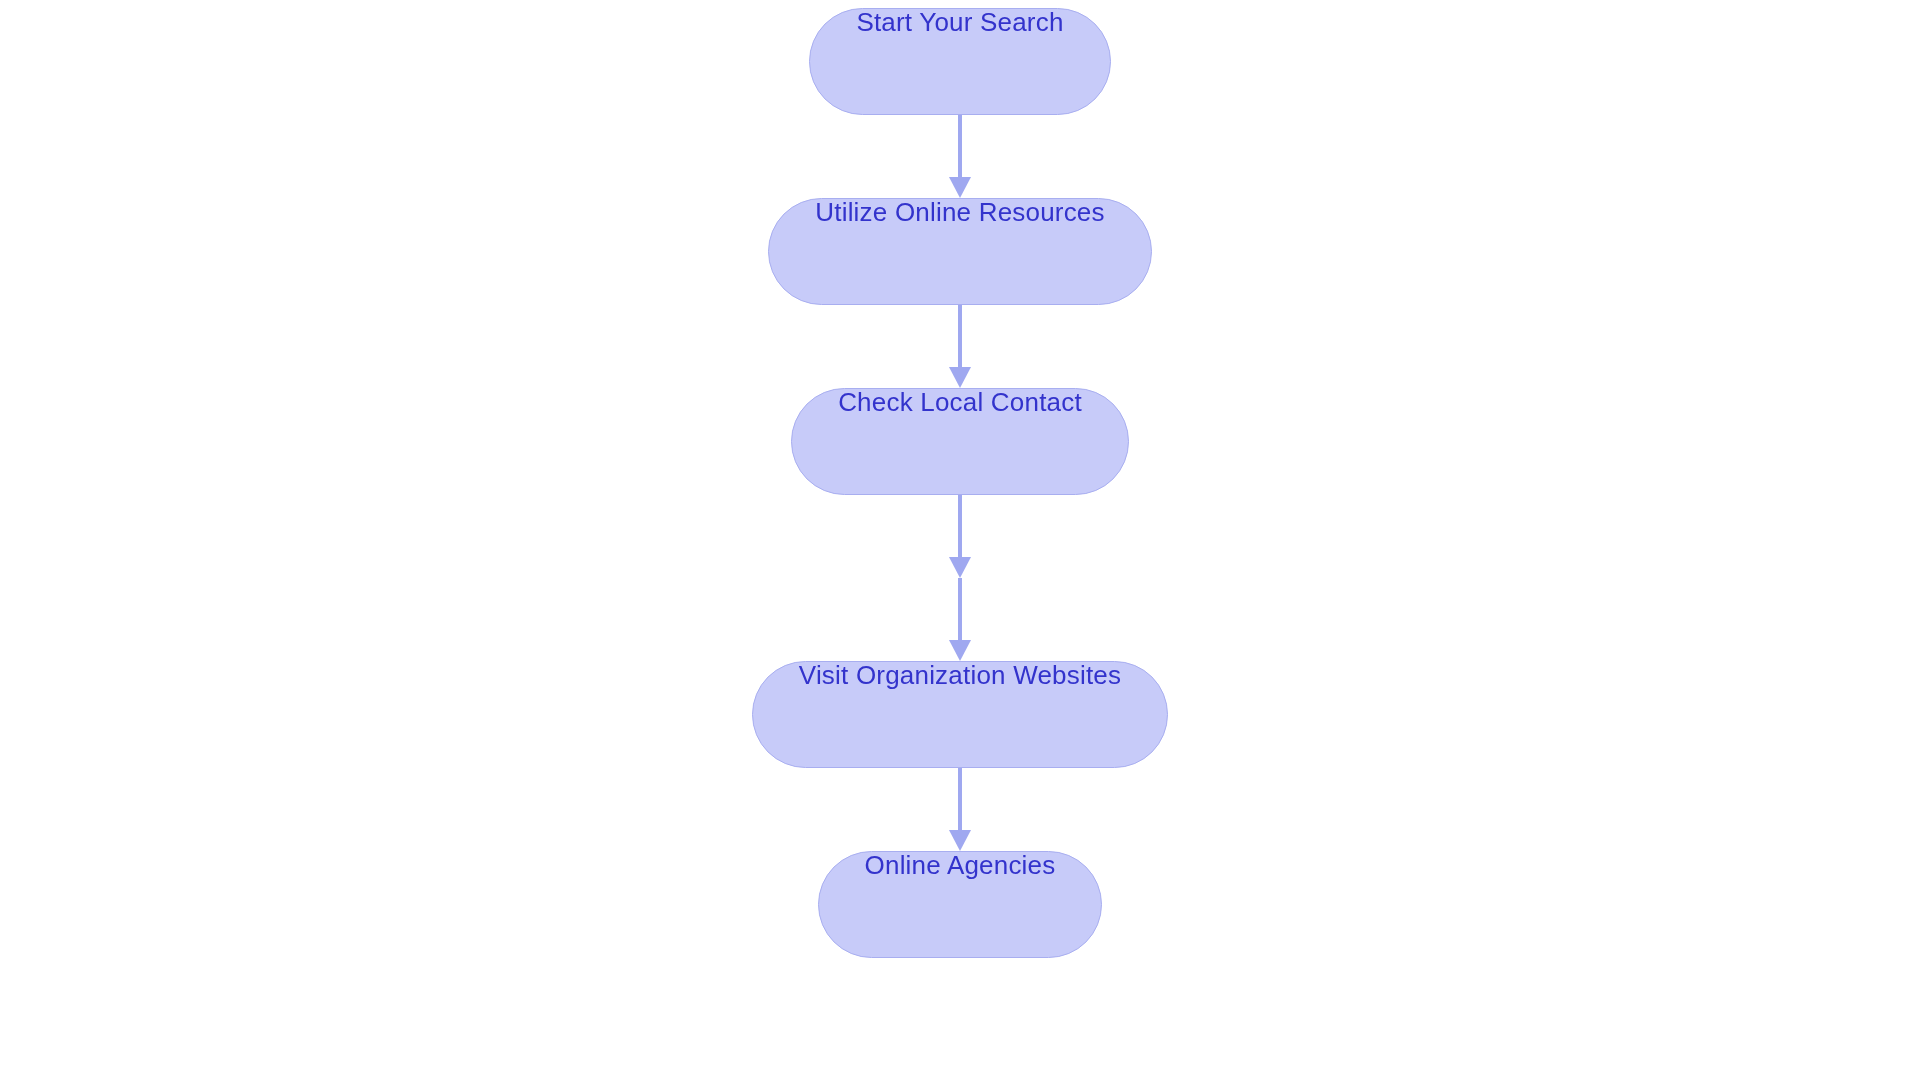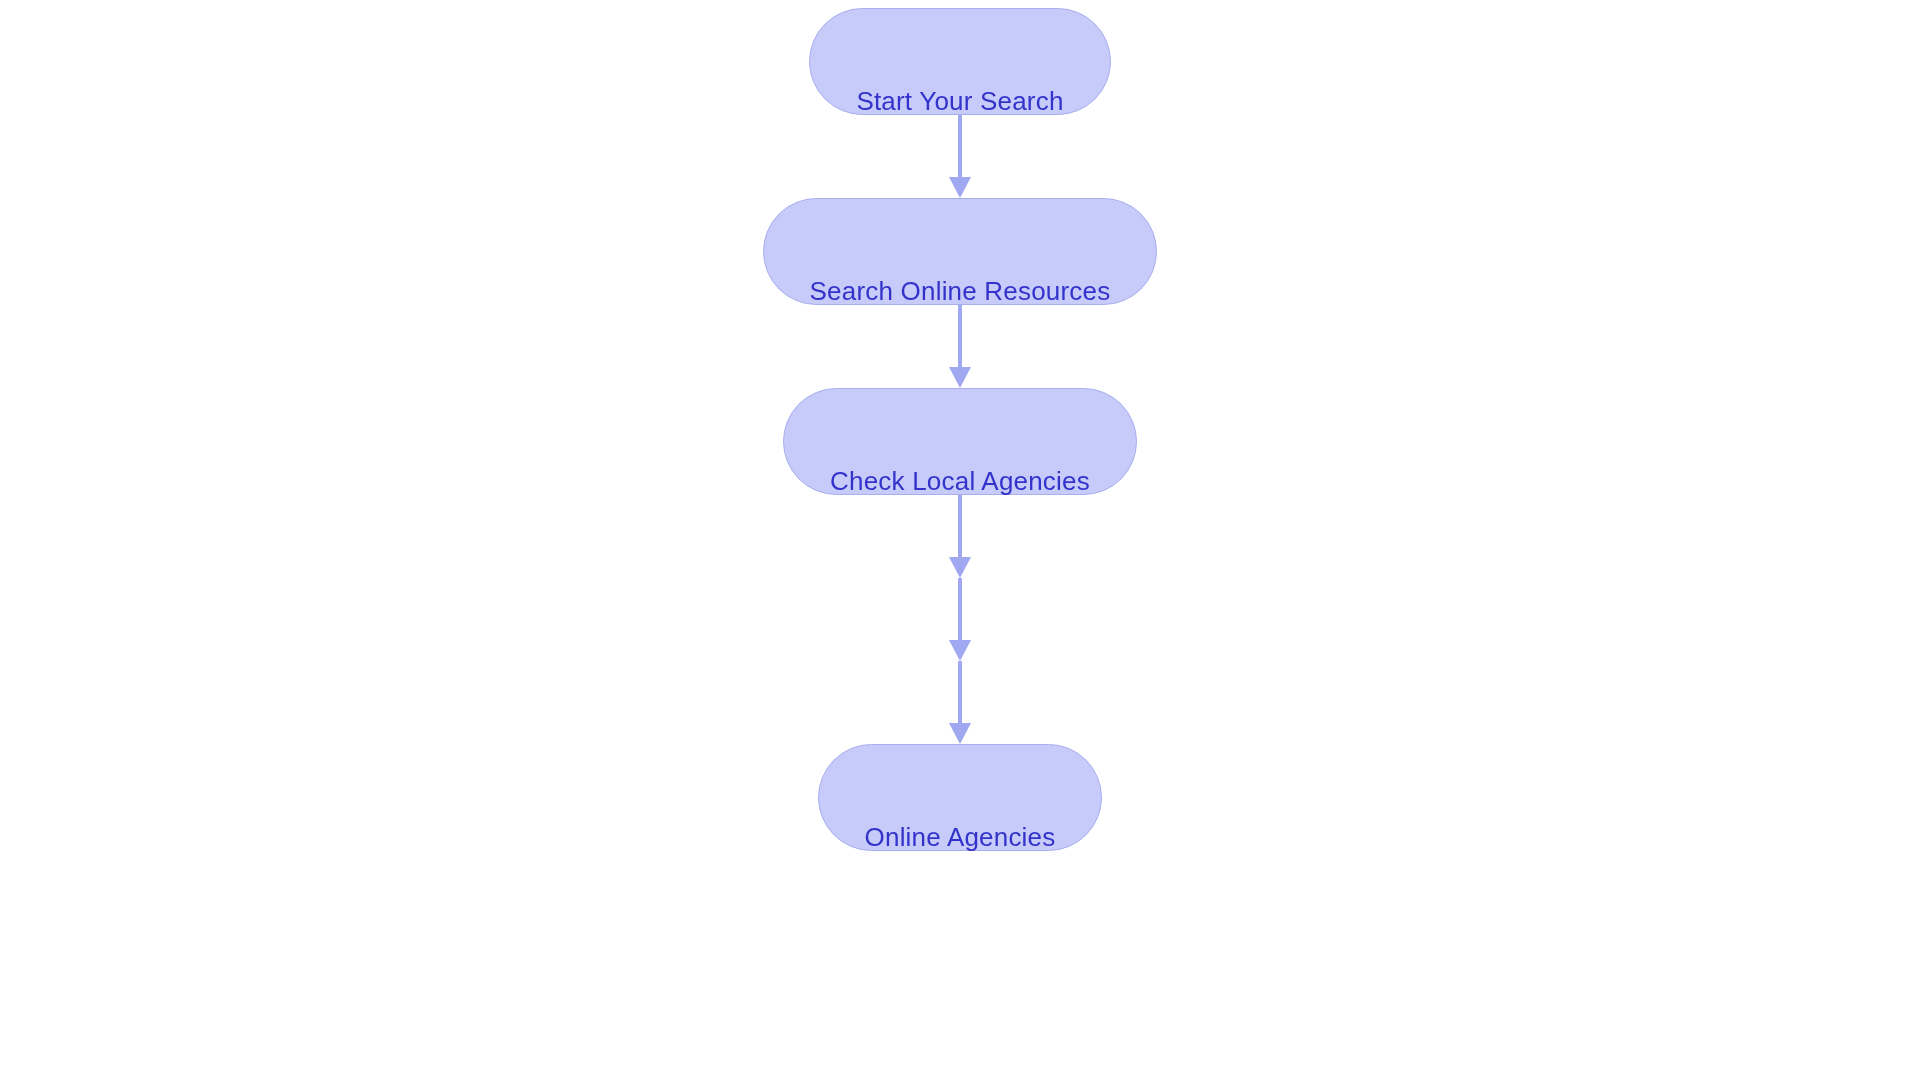--- a/index.html
+++ b/index.html
@@ -32,21 +32,21 @@
     align-items: center;
   }
 
   .node {
     box-sizing: border-box;
     background: #c7cbf9;
     border: 1px solid #a8aef0;
     border-radius: 9999px;
     color: #3333cc;
     display: flex;
-    align-items: flex-end;
+    align-items: flex-start;
     justify-content: center;
     text-align: center;
     font-size: 26px;
     font-weight: 400;
     letter-spacing: 0.2px;
     line-height: 1;
     white-space: nowrap;
     padding: 0 46px;
     height: 107px;
     flex: 0 0 auto;
@@ -76,49 +76,52 @@
     </div>
 
     <div class="connector" style="height:83px;">
       <svg width="40" height="83" viewBox="0 0 40 83" aria-hidden="true">
         <line x1="20" y1="0" x2="20" y2="68" stroke="#9fa8f0" stroke-width="4"></line>
         <polygon points="9,62 31,62 20,83" fill="#9fa8f0"></polygon>
       </svg>
     </div>
 
     <div class="node">
-      <span>Search Online Resources</span>
+      <span>Utilize Online Resources</span>
     </div>
 
     <div class="connector" style="height:83px;">
       <svg width="40" height="83" viewBox="0 0 40 83" aria-hidden="true">
         <line x1="20" y1="0" x2="20" y2="68" stroke="#9fa8f0" stroke-width="4"></line>
         <polygon points="9,62 31,62 20,83" fill="#9fa8f0"></polygon>
       </svg>
     </div>
 
     <div class="node">
-      <span>Check Local Agencies</span>
+      <span>Check Local Contact</span>
     </div>
 
     <div class="connector" style="height:83px;">
       <svg width="40" height="83" viewBox="0 0 40 83" aria-hidden="true">
         <line x1="20" y1="0" x2="20" y2="68" stroke="#9fa8f0" stroke-width="4"></line>
         <polygon points="9,62 31,62 20,83" fill="#9fa8f0"></polygon>
       </svg>
     </div>
 
 
     <div class="connector" style="height:83px;">
       <svg width="40" height="83" viewBox="0 0 40 83" aria-hidden="true">
         <line x1="20" y1="0" x2="20" y2="68" stroke="#9fa8f0" stroke-width="4"></line>
         <polygon points="9,62 31,62 20,83" fill="#9fa8f0"></polygon>
       </svg>
     </div>
 
+    <div class="node">
+      <span>Visit Organization Websites</span>
+    </div>
 
     <div class="connector" style="height:83px;">
       <svg width="40" height="83" viewBox="0 0 40 83" aria-hidden="true">
         <line x1="20" y1="0" x2="20" y2="68" stroke="#9fa8f0" stroke-width="4"></line>
         <polygon points="9,62 31,62 20,83" fill="#9fa8f0"></polygon>
       </svg>
     </div>
 
     <div class="node">
       <span>Online Agencies</span>

